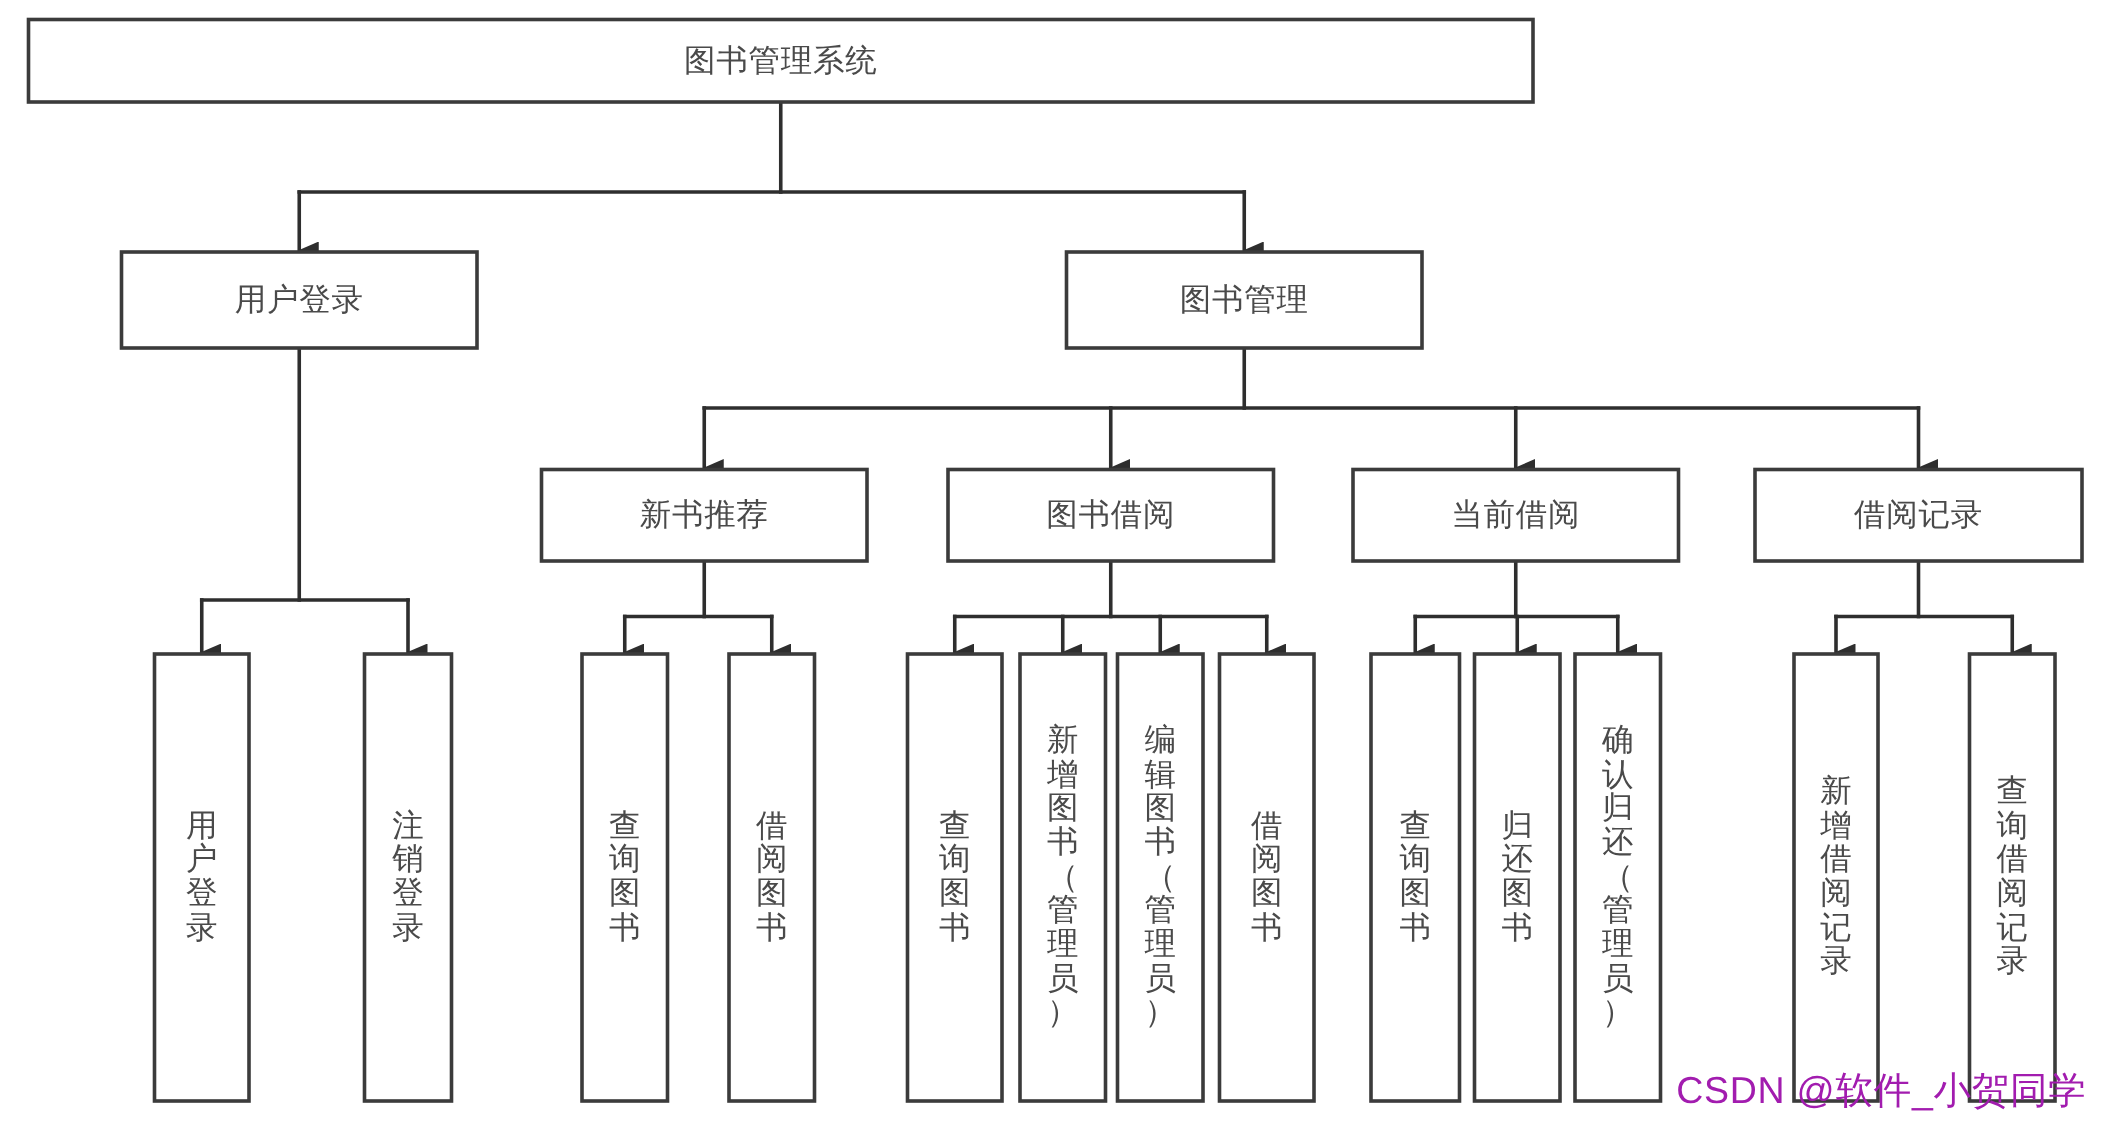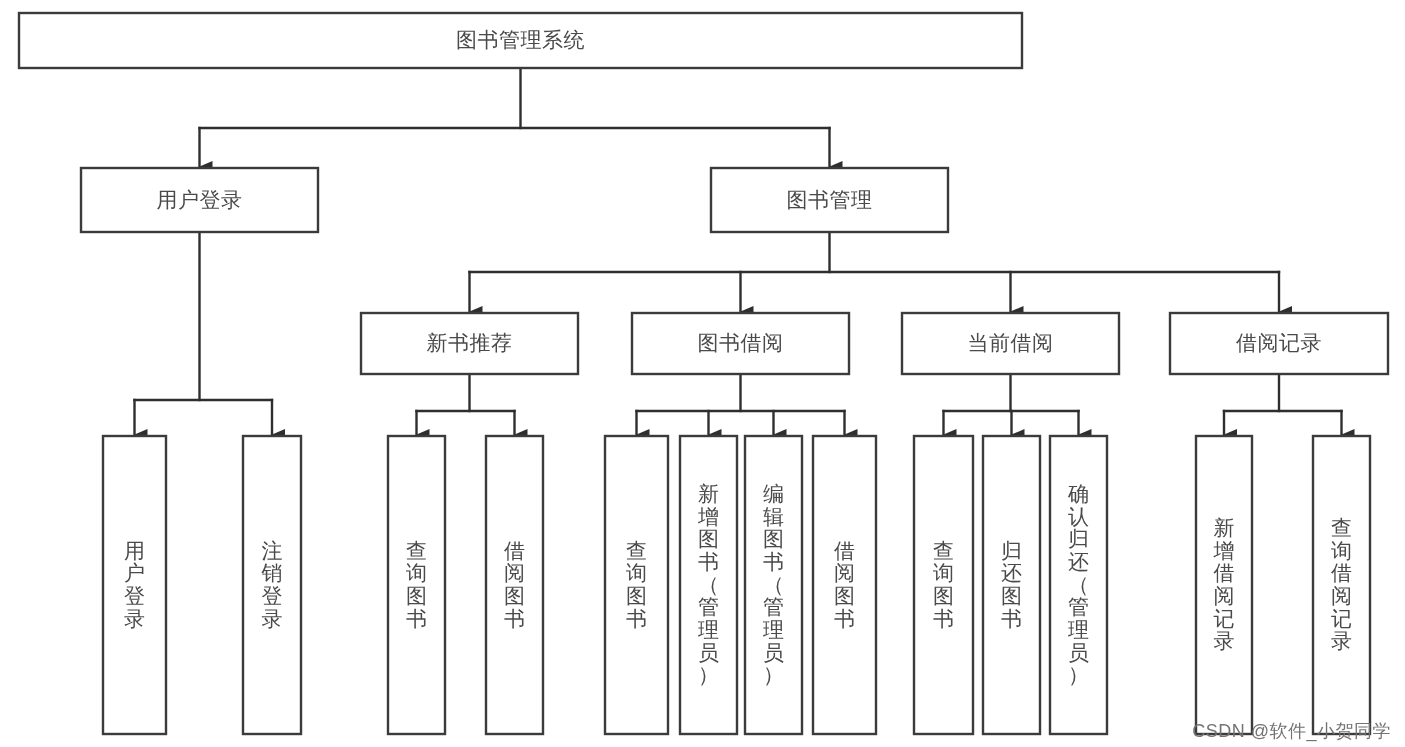--- a/index.html
+++ b/index.html
@@ -62,22 +62,22 @@
     line-height: 1.08;
     font-family: "Liberation Sans", "DejaVu Sans", sans-serif;
     pointer-events: none;
     text-align: center;
   }
   .vert-text-wrap span { display: block; }
   .watermark {
     position: absolute;
     right: 14px;
     bottom: 4px;
-    color: #737373;
-    font-size: 18px;
+    color: #a21caf;
+    font-size: 25px;
     font-family: "Liberation Sans", "DejaVu Sans", sans-serif;
     white-space: nowrap;
     letter-spacing: 0.5px;
   }
 </style>
 </head>
 <body>
 
 <div id="diagram-root">
   <svg id="tree-svg" viewBox="0 0 1405 747" xmlns="http://www.w3.org/2000/svg">

